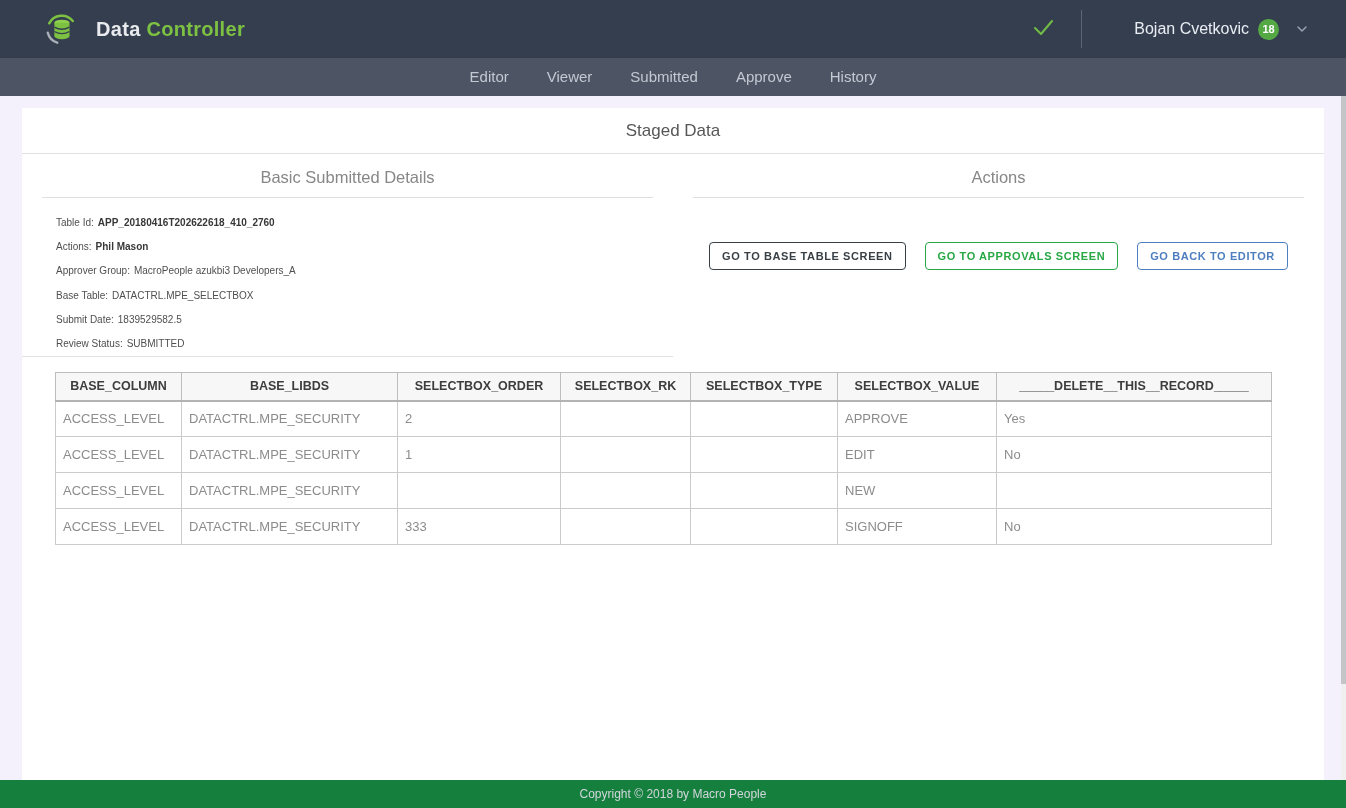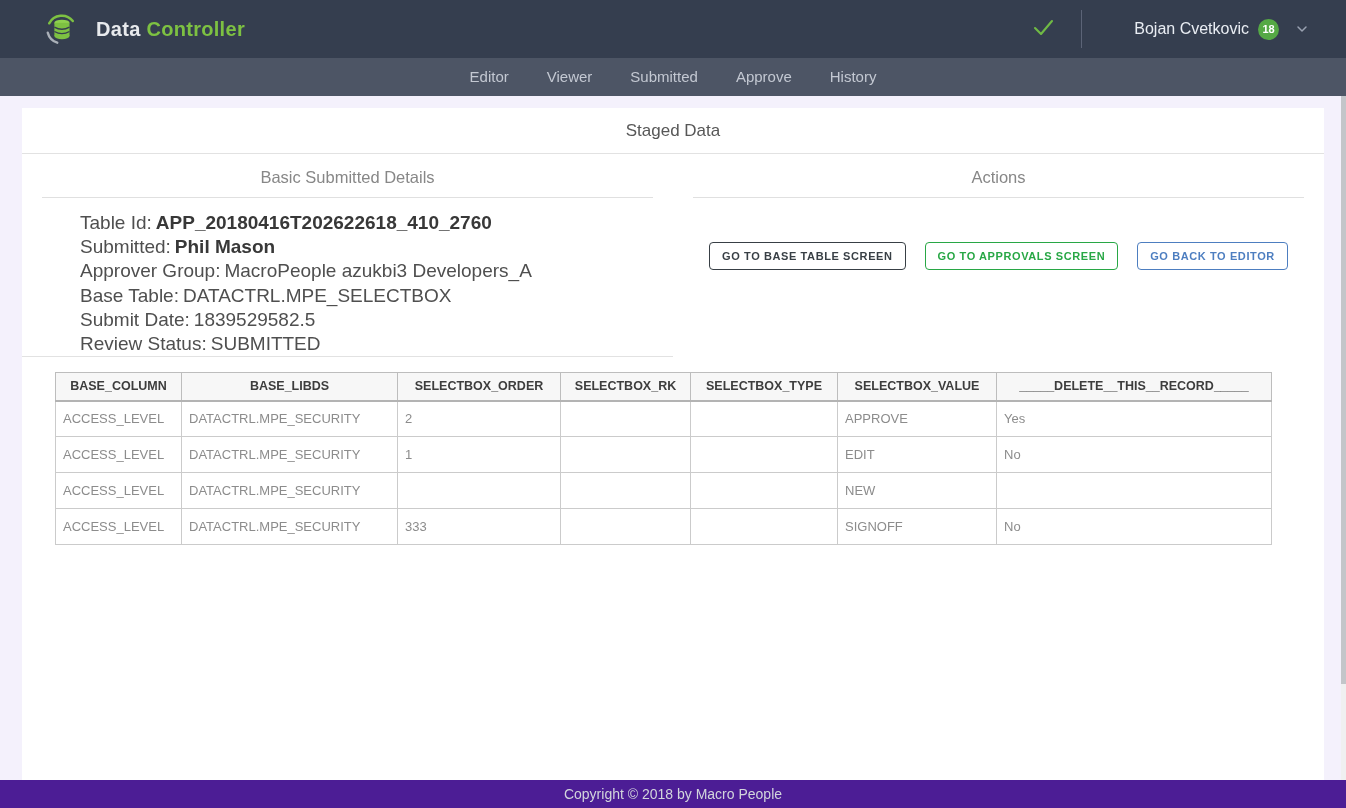--- a/index.html
+++ b/index.html
@@ -57,21 +57,21 @@
   .columns { display:flex; align-items:stretch; }
   .col { width:50%; }
   .col-left { border-bottom:1px solid #e2e2e2; padding-bottom:0; }
   .section-head {
     text-align:center; font-size:16.5px; font-weight:400; color:#878787;
     margin:14px 0 10px;
   }
   .section-rule { border-bottom:1px solid #e0e0e0; margin:0 20px; }
 
   .details-list { margin:13px 0 0 34px; }
-  .detail-row { font-size:19px; line-height:24.2px; color:#4f4f4f;margin-left:24px; }
+  .detail-row { font-size:10px; line-height:24.2px; color:#4f4f4f; }
   .d-label { margin-right:4px; }
   .d-value.bold { font-weight:bold; color:#383838; }
 
   .actions-buttons {
     display:flex; justify-content:center; gap:19px; margin-top:44px;
   }
   .btn {
     background:#fff; font-size:11px; font-weight:bold; letter-spacing:.6px;
     padding:7px 12px; border-radius:4px; cursor:pointer;
     font-family:"Liberation Sans", sans-serif;
@@ -93,23 +93,23 @@
     overflow:hidden; white-space:nowrap;
   }
   table.grid td {
     border:1px solid #cbcbcb; color:#8c8c8c; height:36px;
     padding:2px 7px; text-align:left;
     overflow:hidden; white-space:nowrap;
   }
 
   
   .app-footer {
-    height:28px; flex:0 0 28px; background:#4c1d95;
+    height:28px; flex:0 0 28px; background:#15803d;
     display:flex; align-items:center; justify-content:center;
-    color:#d2d5dc; font-size:14px;
+    color:#d2d5dc; font-size:12px;
   }
 
   
   .scrollbar {
     position:absolute; right:0; top:0; bottom:0; width:5px;
     background:#f0f0f1;
   }
   .scrollbar .thumb { position:absolute; top:0; left:0; right:0; height:86%; background:#c3c5c9; }
 </style>
 </head>
@@ -165,21 +165,21 @@
     <div class="columns">
 
       <div class="col col-left">
         <div class="section-head">Basic Submitted Details</div>
         <div class="section-rule"></div>
         <div class="details-list">
           <div class="detail-row">
             <span class="d-label">Table Id:</span><span class="d-value bold">APP_20180416T202622618_410_2760</span>
           </div>
           <div class="detail-row">
-            <span class="d-label">Submitted:</span><span class="d-value bold">Phil Mason</span>
+            <span class="d-label">Actions:</span><span class="d-value bold">Phil Mason</span>
           </div>
           <div class="detail-row">
             <span class="d-label">Approver Group:</span><span class="d-value">MacroPeople azukbi3 Developers_A</span>
           </div>
           <div class="detail-row">
             <span class="d-label">Base Table:</span><span class="d-value">DATACTRL.MPE_SELECTBOX</span>
           </div>
           <div class="detail-row">
             <span class="d-label">Submit Date:</span><span class="d-value">1839529582.5</span>
           </div>

